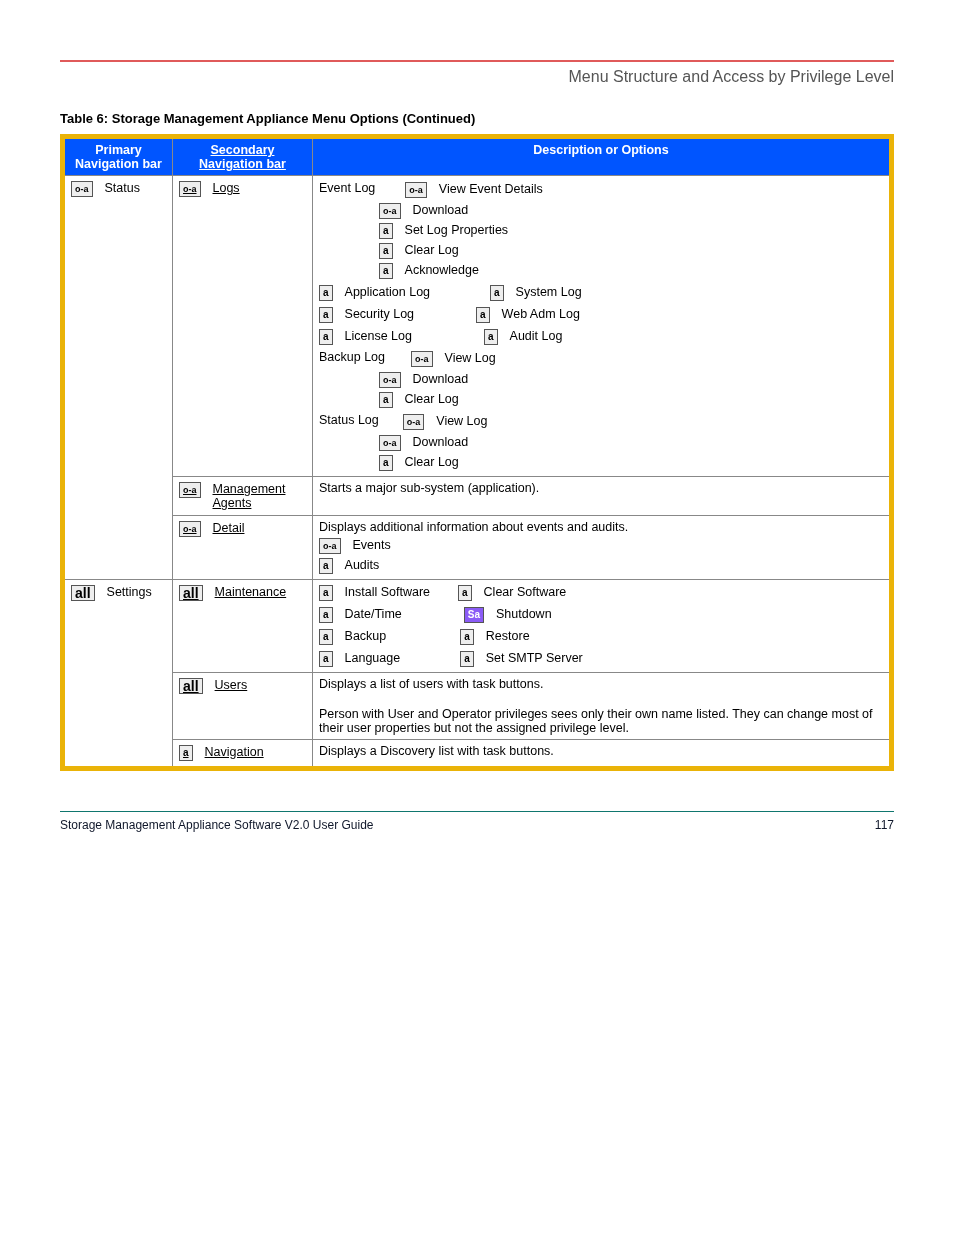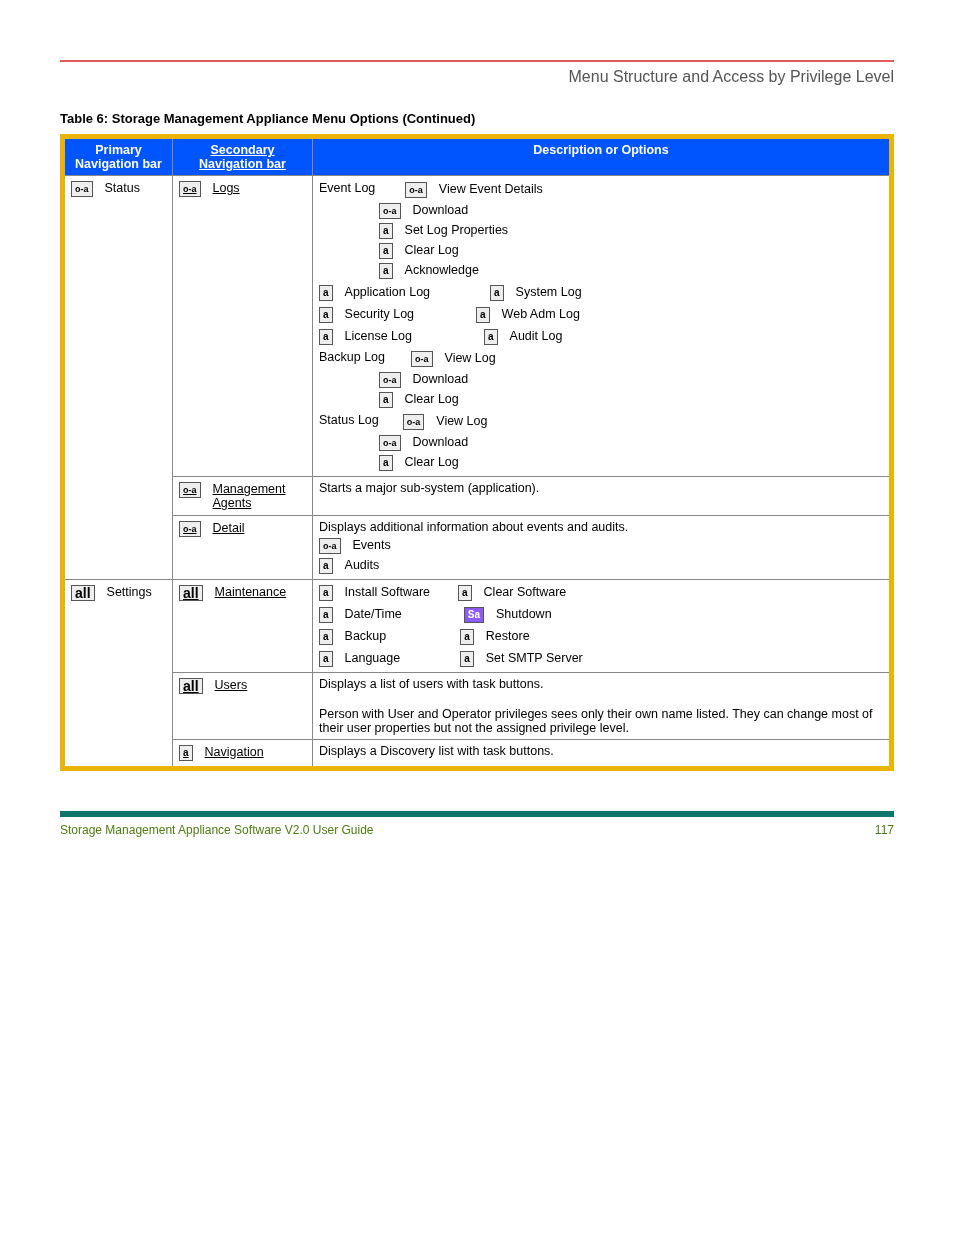--- a/index.html
+++ b/index.html
@@ -86,27 +86,27 @@
     }
     .indent3 { padding-left: 60px; }
 
     .desc-cell-inner {
       display: flex;
       flex-direction: column;
       gap: 2px;
     }
 
     .footer-line {
-      border-top: 6px solid #0f766e;
+      border-top: 1px solid #0f766e;
       margin-top: 40px;
       padding-top: 6px;
       display: flex;
       justify-content: space-between;
       font-size: 12px;
-      color: #4d7c0f;
+      color: #0f172a;
     }
   </style>
 </head>
 <body>
 
 <div class="page-wrapper">
   <div class="header-line"></div>
   <div class="header-right">Menu Structure and Access by Privilege Level</div>
 
   <div class="table-title">Table 6:  Storage Management Appliance Menu Options (Continued)</div>

